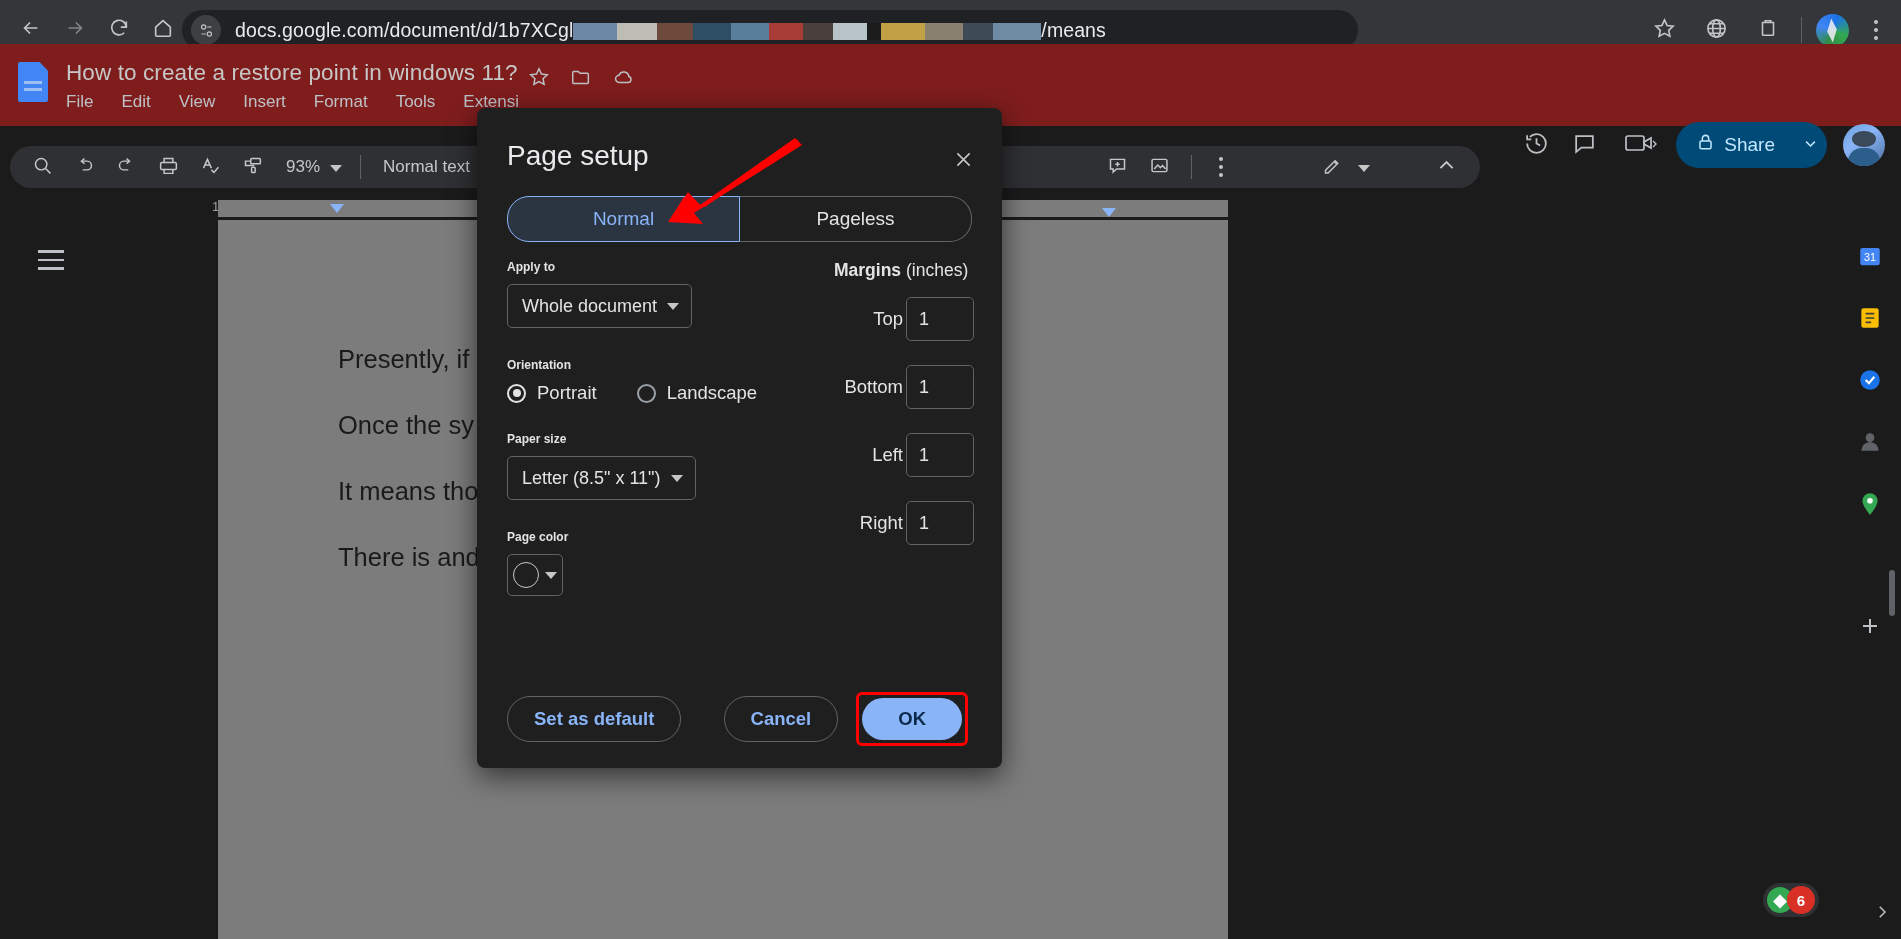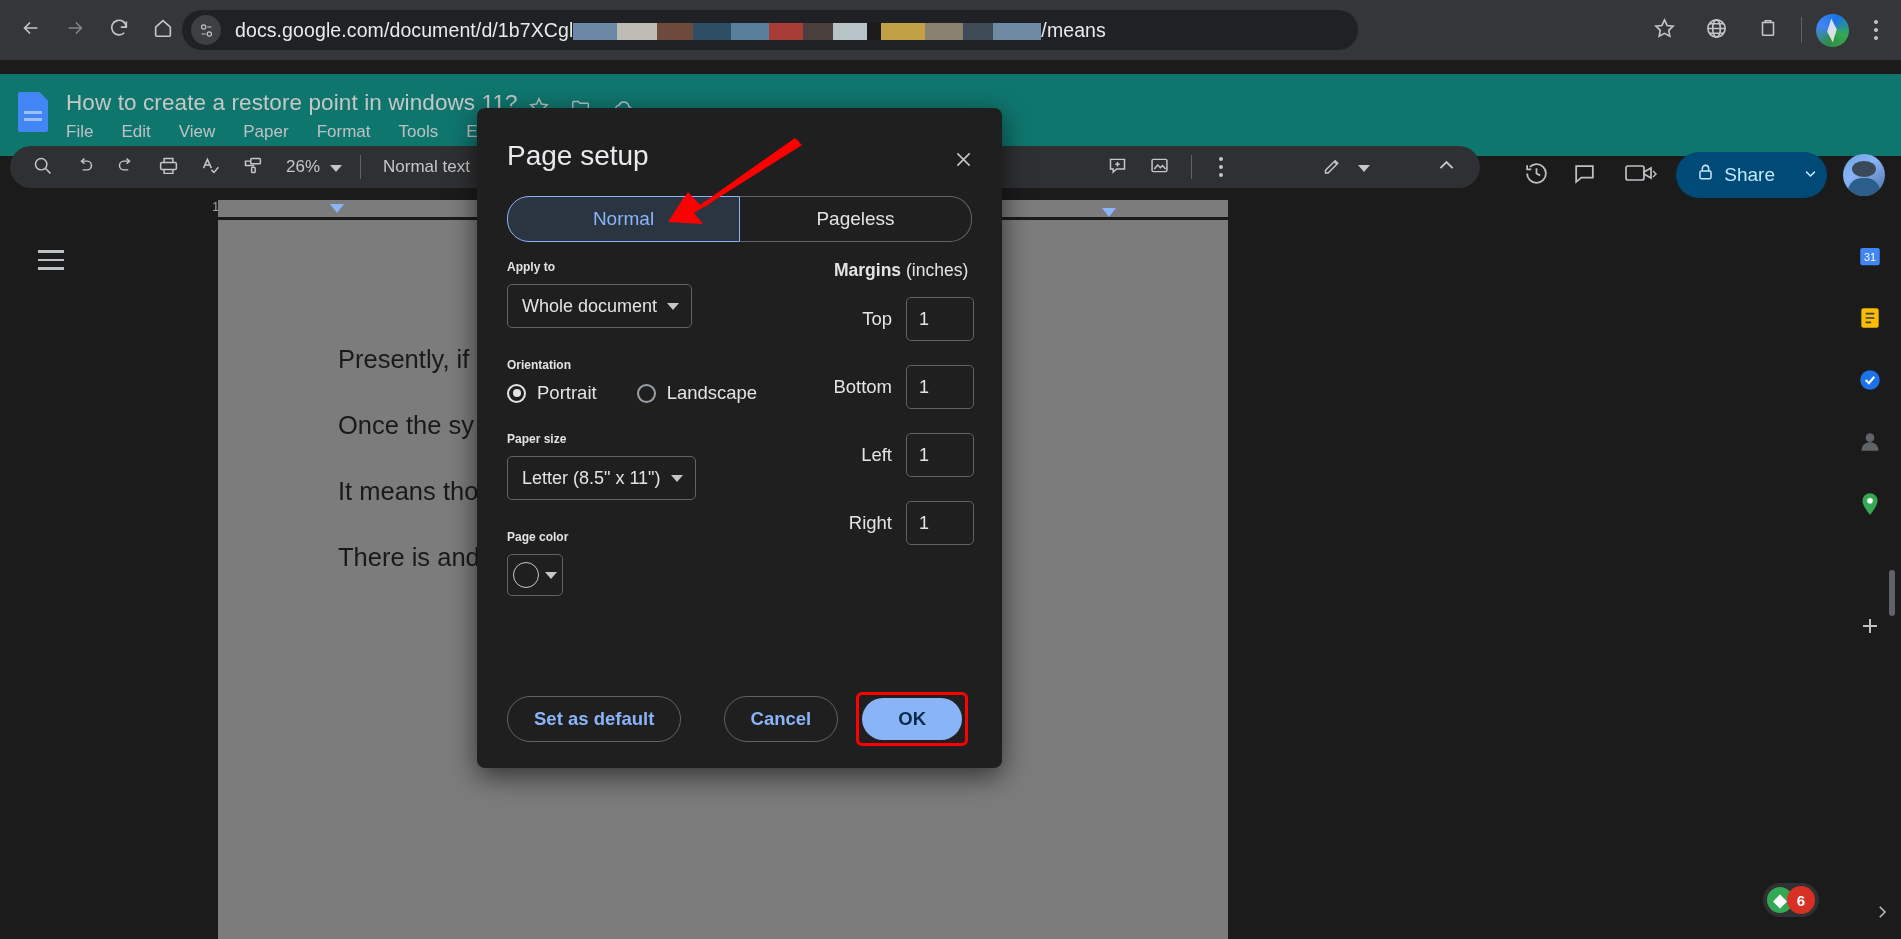--- a/index.html
+++ b/index.html
@@ -50,21 +50,21 @@
   .avatar-chrome { width:33px;height:33px;border-radius:50%;margin-right:12px;
     background:conic-gradient(from 200deg,#2f8d46,#4285f4,#1a73e8,#34a853,#2f8d46);
     position:relative; overflow:hidden; }
   .avatar-chrome::after{content:"";position:absolute;left:8px;top:5px;width:16px;height:24px;
     background:#e8eaed;clip-path:polygon(45% 0,80% 45%,55% 100%,20% 55%);opacity:.9;}
   .kebab { width: 30px; height:38px; margin-right:10px;
     display:flex;flex-direction:column;align-items:center;justify-content:center;gap:4px; }
   .kebab i { width:4px;height:4px;border-radius:50%;background:#c3c5c8;display:block; }
 
   
-  .docs-header { position:absolute; top:74px; left:0; width:1901px; height:82px; background:#0f766e; }
+  .docs-header { position:absolute; top:44px; left:0; width:1901px; height:82px; background:#7f1d1d; }
   .doc-logo { position:absolute; left:18px; top:18px; width:30px; height:40px;
      background:#4285f4; border-radius:2px;
      clip-path: polygon(0 0, 72% 0, 100% 22%, 100% 100%, 0 100%); }
   .doc-logo i { position:absolute; background:#9dc0f7; height:3px; left:6px; width:18px; display:block; }
   .doc-logo i:nth-child(1){ top:19px; } .doc-logo i:nth-child(2){ top:26px; }
   .doc-title { position:absolute; left:66px; top:16px; font-size:22.5px; color:#c7c7c7;
      letter-spacing:.1px; white-space:nowrap;}
   .title-icons { position:absolute; top:22px; display:flex; gap:20px; }
   .title-icons svg { stroke:#bdc1c6; fill:none; stroke-width:1.6; }
   .menubar { position:absolute; left:66px; top:48px; display:flex; gap:28px; }
@@ -152,21 +152,21 @@
   .radio { width:19px;height:19px;border-radius:50%;border:2px solid #9aa0a6; position:relative;}
   .radio.on { border-color:#e3e3e3; }
   .radio.on::after{content:"";position:absolute;left:3.5px;top:3.5px;width:8px;height:8px;border-radius:50%;background:#e3e3e3;}
   .swatch-box { width:56px;height:42px;border:1px solid #5f6368;border-radius:5px;
      display:flex;align-items:center;justify-content:center;gap:6px;}
   .swatch { width:26px;height:26px;border-radius:50%;border:1.5px solid #c9c9c9;background:transparent;}
 
   .margins-title { font-size:17.5px; color:#e3e3e3; margin-bottom:16px; }
   .margins-title b { font-weight:700; }
   .margins-title span { font-weight:400; }
-  .m-row { display:flex; align-items:center; justify-content:flex-end; gap:14px; margin-bottom:24px; }
+  .m-row { display:flex; align-items:center; justify-content:flex-end; gap:3px; margin-bottom:24px; }
   .m-lab { font-size:18.5px; color:#e3e3e3; }
   .m-input { width:68px; height:44px; border:1px solid #5f6368; border-radius:5px;
      background:transparent; color:#e3e3e3; font-size:18px; padding-left:12px;
      font-family:"Liberation Sans",sans-serif; }
 
   .modal-actions { position:absolute; left:0; bottom:22px; width:525px;
      display:flex; justify-content:flex-end; align-items:center; gap:18px; padding-right:34px; }
   .btn-outline { height:46px; border:1px solid #5f6368; border-radius:23px; color:#8ab4f8;
      font-size:18.5px; font-weight:700; display:flex;align-items:center;justify-content:center;padding:0 26px;}
   .btn-ok { height:42px; background:#8ab4f8; color:#0b2948; border-radius:21px; font-size:18.5px;
@@ -284,21 +284,21 @@
         <svg width="24" height="22" viewBox="0 0 24 24">
             <path d="M7 18a4 4 0 01-.4-8 5.5 5.5 0 0110.6 1.4A3.4 3.4 0 0117 18z"></path>
           </svg>
       </span>
     </div>
 
     <div class="menubar">
       <span>File</span>
       <span>Edit</span>
       <span>View</span>
-      <span>Paper</span>
+      <span>Insert</span>
       <span>Format</span>
       <span>Tools</span>
       <span>Extensi</span>
     </div>
 
     <div class="header-right">
       <div class="hr-ico">
         <span>
           <svg width="25" height="25" viewBox="0 0 24 24">
               <path d="M3 12a9 9 0 109-9 9 9 0 00-6.4 2.7M3 4v4h4"></path>
@@ -385,21 +385,21 @@
     </div>
     <div class="tb-ico">
       <span>
         <svg width="21" height="21" viewBox="0 0 24 24">
             <rect x="10" y="4" width="11" height="6" rx="1"></rect>
             <path d="M10 7H4v5h10"></path>
             <rect x="11" y="14" width="4" height="6" rx="1"></rect>
           </svg>
       </span>
     </div>
-    <div class="tb-zoom">26%</div>
+    <div class="tb-zoom">93%</div>
     <div class="tb-caret">
       <span><span class="caret"></span></span>
     </div>
     <div class="tb-sep"></div>
     <div class="tb-style">Normal text</div>
 
     <div class="tb-right">
       <div class="tb-ico">
         <span>
           <svg width="21" height="21" viewBox="0 0 24 24">

